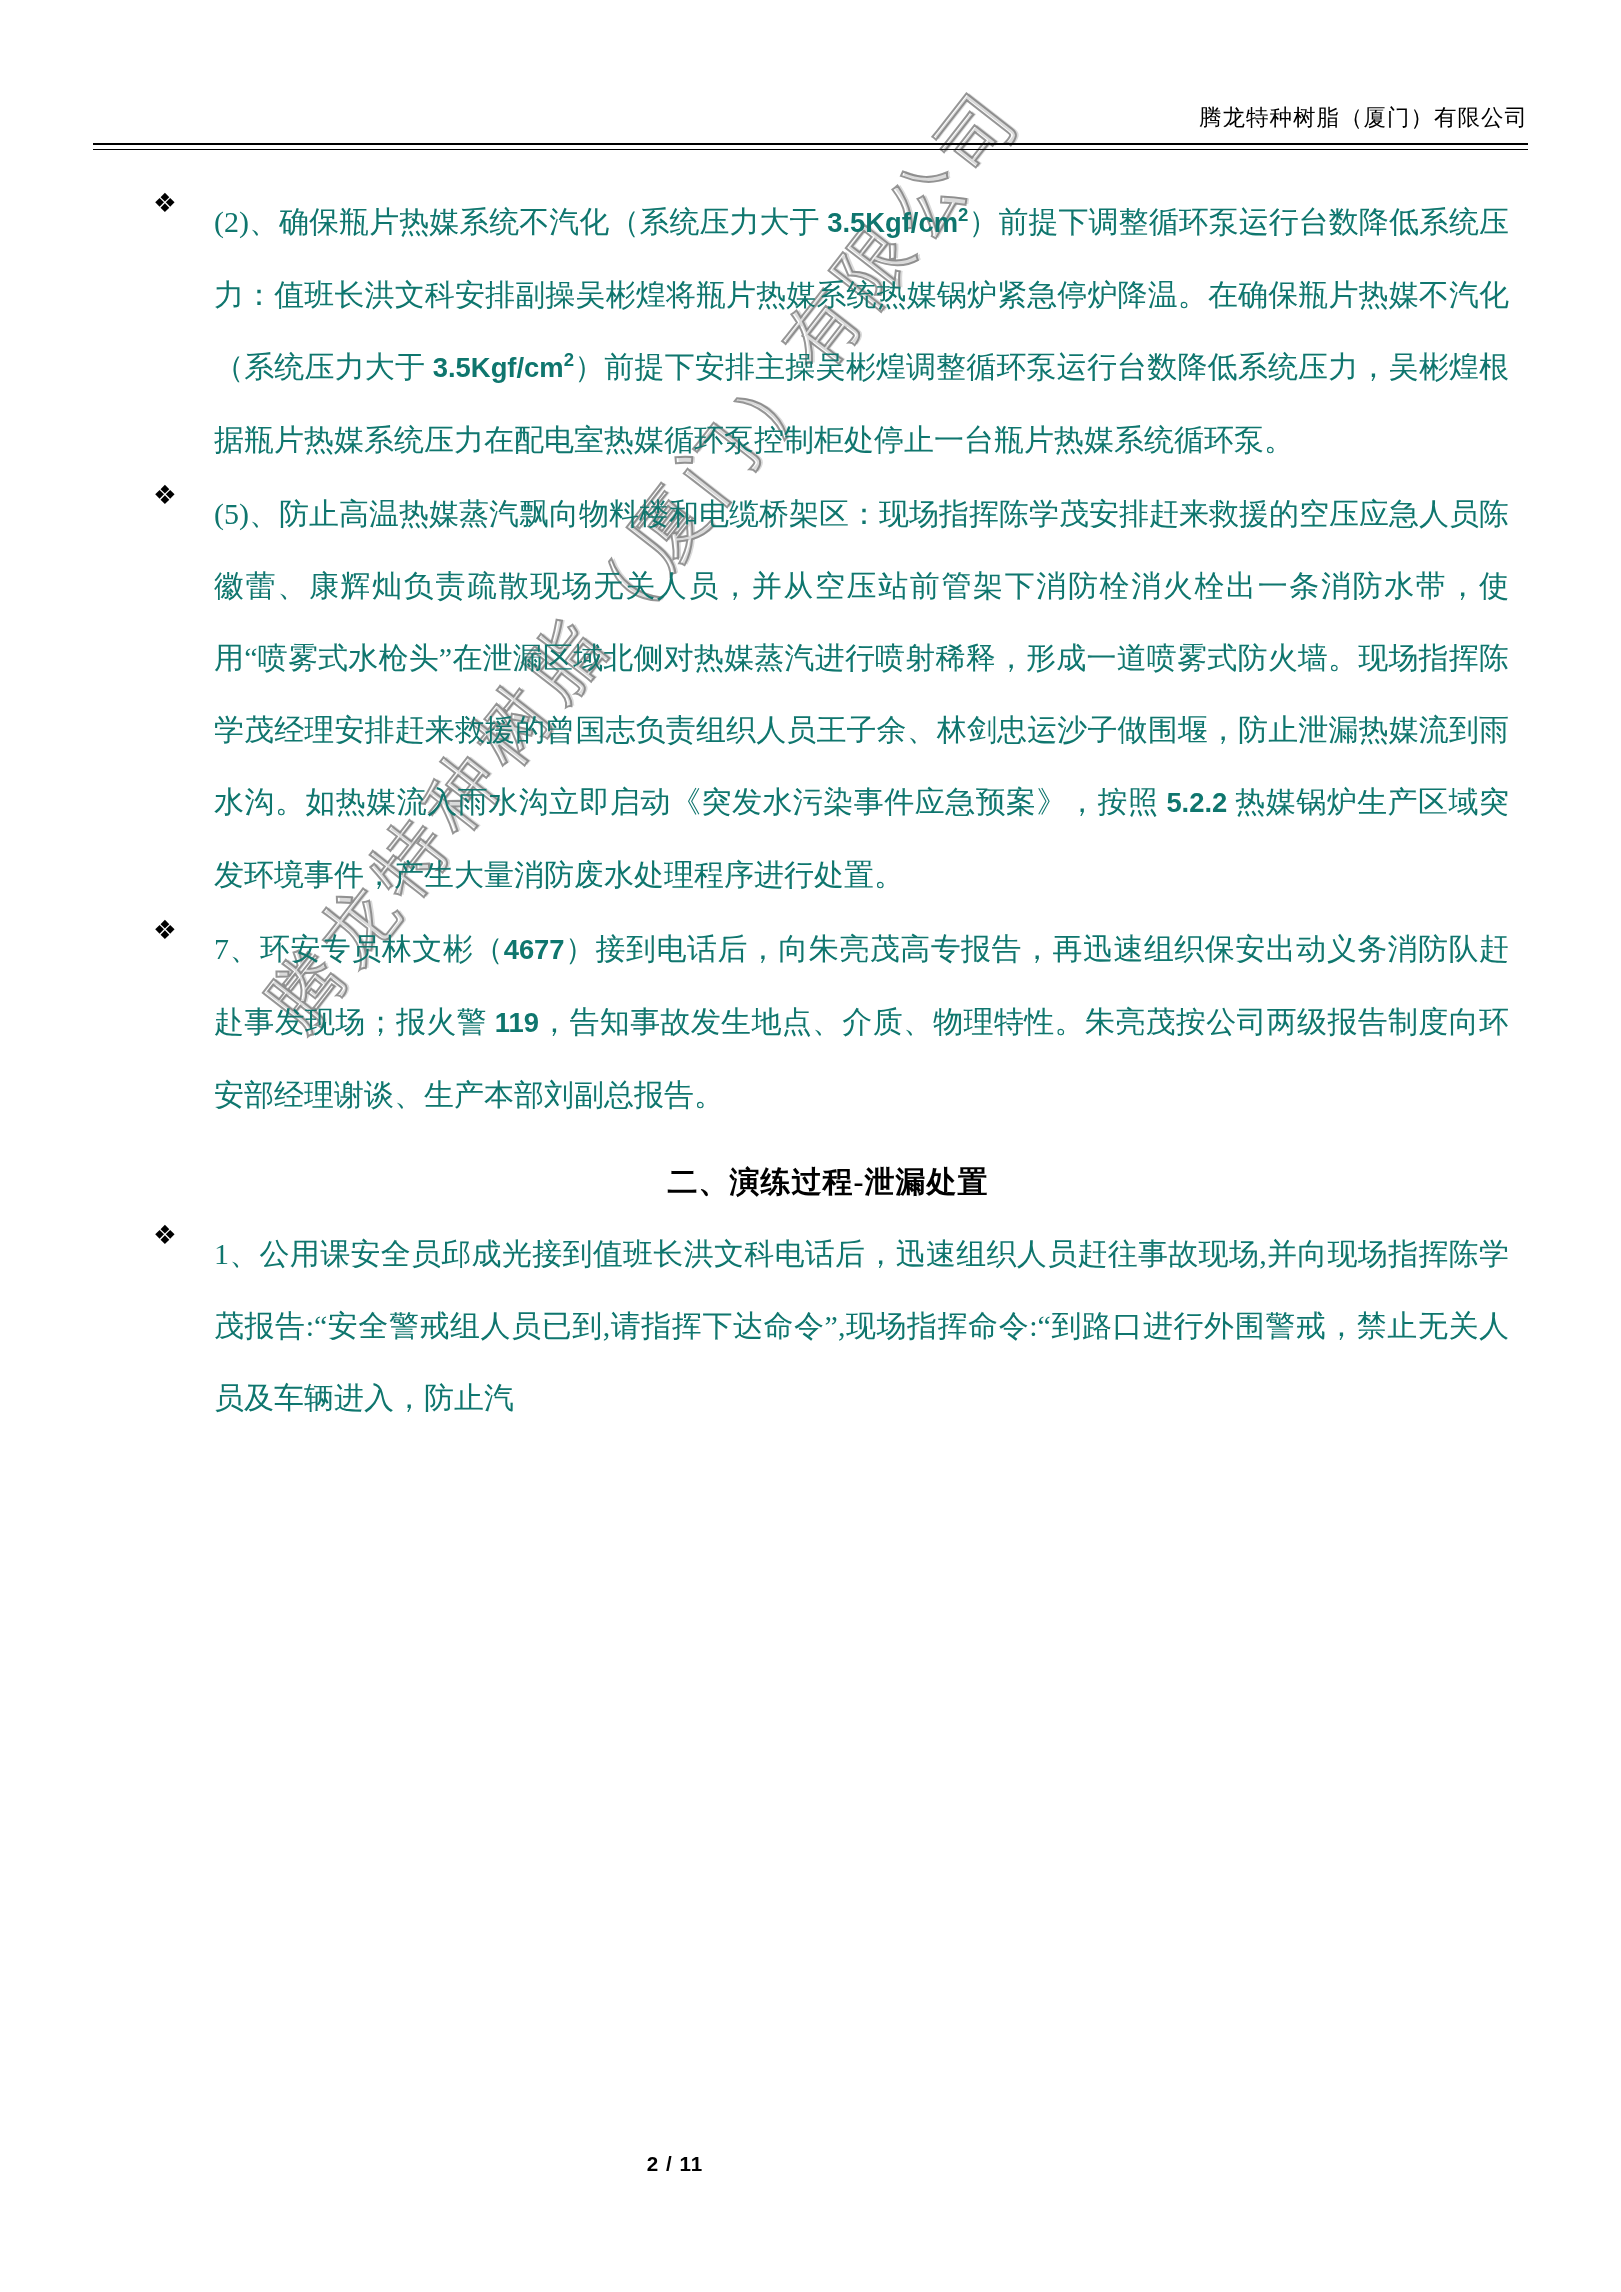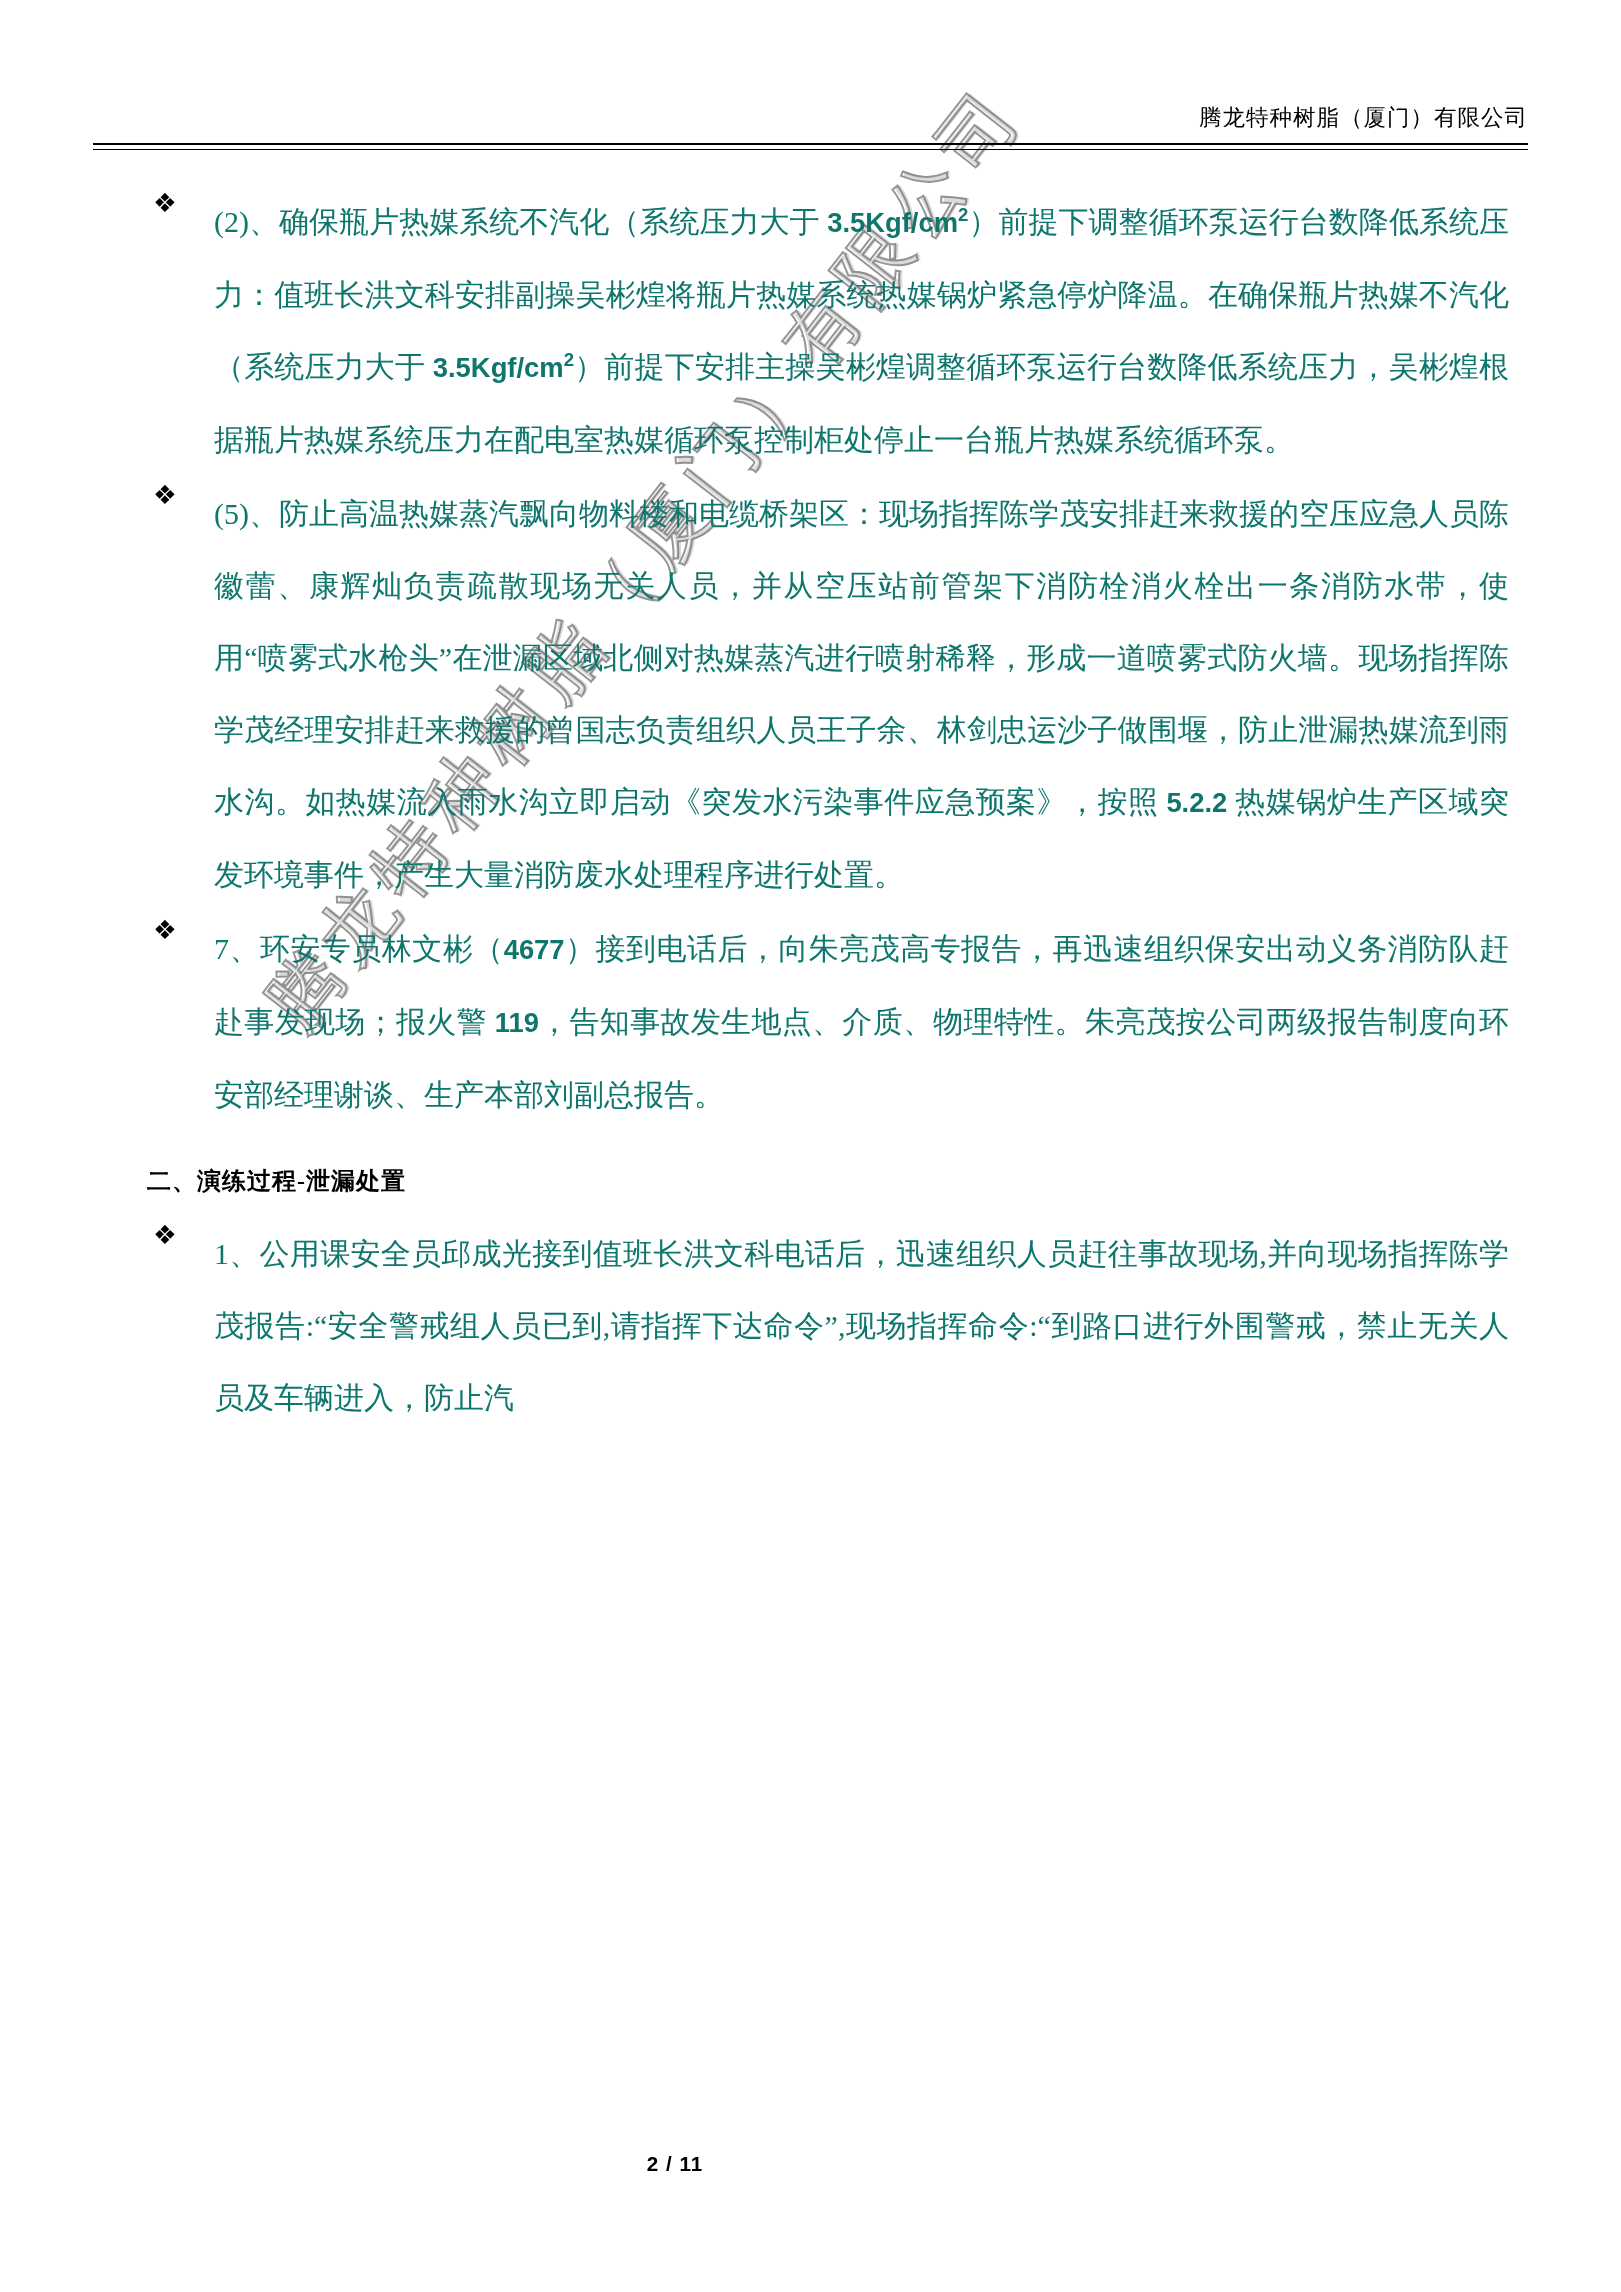--- a/index.html
+++ b/index.html
@@ -121,28 +121,29 @@
   }
   .para sup {
     font-family: "Liberation Sans", "DejaVu Sans", sans-serif;
     font-size: 18.6px;
     font-weight: 600;
     vertical-align: super;
     line-height: 0;
   }
 
   .section-heading {
-    font-size: 24px;
+    font-size: 30px;
     font-weight: bold;
     line-height: 69px;
     margin-top: 15.7px;
     margin-bottom: 2px;
     color: #000;
     font-family: "Liberation Serif", "DejaVu Serif", serif;
     letter-spacing: 1px;
+    text-align: center;
   }
 
   
   .footer {
     position: absolute;
     left: 0;
     top: 2152px;
     width: 1350px;
     text-align: center;
     z-index: 10;

